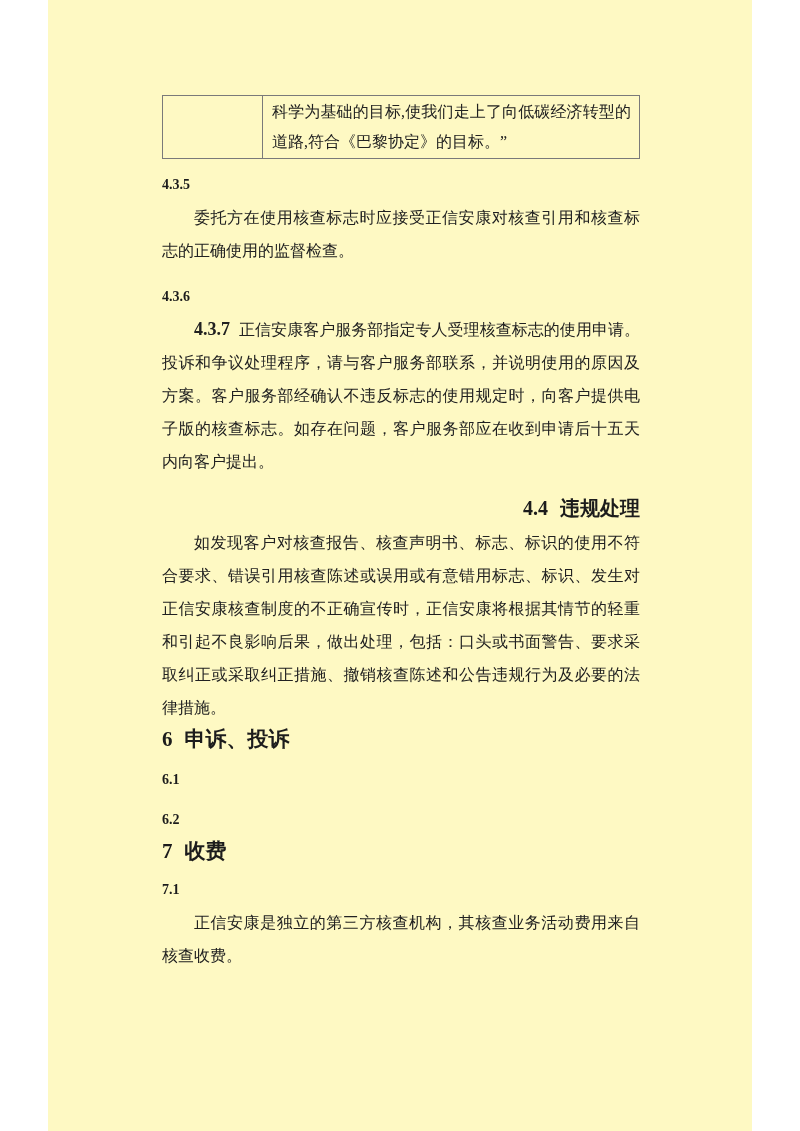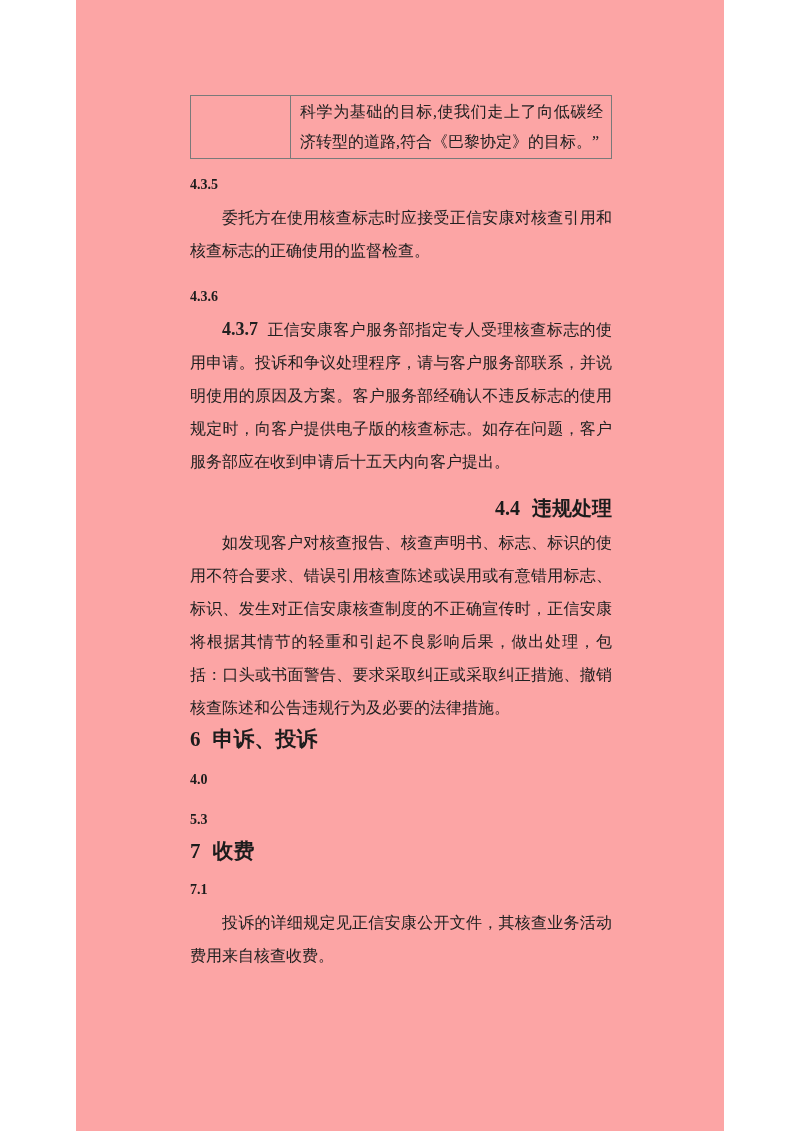--- a/index.html
+++ b/index.html
@@ -2,25 +2,25 @@
 <html lang="zh"><head>
 <meta charset="utf-8">
 <style>
   html, body {
     margin: 0;
     padding: 0;
     background: #ffffff;
   }
   .page {
     position: relative;
-    width: 648px;
+    width: 704px;
     height: 1131px;
     box-sizing: border-box;
     margin: 0 auto;
-    background: #fca5a5;
+    background: #fef9c3;
     color: #212121;
     padding: 95px 112px 0 114px;
     font-family: "Liberation Serif", "DejaVu Serif", serif;
     overflow: hidden;
   }
   
   table.quote-table {
     width: 100%;
     border-collapse: collapse;
     table-layout: fixed;
@@ -91,22 +91,22 @@
 
   <h4 class="mt18">4.3.6</h4>
 
   <p class="para no-indent mt2"><span class="inline-num">4.3.7</span><span>正信安康客户服务部指定专人受理核查标志的使用申请。投诉和争议处理程序，请与客户服务部联系，并说明使用的原因及方案。客户服务部经确认不违反标志的使用规定时，向客户提供电子版的核查标志。如存在问题，客户服务部应在收到申请后十五天内向客户提出。</span></p>
 
   <h3 class="mt8"><span class="num-gap">4.4</span><span>违规处理</span></h3>
   <p class="para mt4">如发现客户对核查报告、核查声明书、标志、标识的使用不符合要求、错误引用核查陈述或误用或有意错用标志、标识、发生对正信安康核查制度的不正确宣传时，正信安康将根据其情节的轻重和引起不良影响后果，做出处理，包括：口头或书面警告、要求采取纠正或采取纠正措施、撤销核查陈述和公告违规行为及必要的法律措施。</p>
 
   <h2 class="mt0"><span class="num-gap">6</span><span>申诉、投诉</span></h2>
 
-  <h4 class="mt14">4.0</h4>
+  <h4 class="mt14">6.1</h4>
 
-  <h4 class="mt16">5.3</h4>
+  <h4 class="mt16">6.2</h4>
 
   <h2 class="mt4"><span class="num-gap">7</span><span>收费</span></h2>
 
   <h4 class="mt12">7.1</h4>
-  <p class="para mt4">投诉的详细规定见正信安康公开文件，其核查业务活动费用来自核查收费。</p>
+  <p class="para mt4">正信安康是独立的第三方核查机构，其核查业务活动费用来自核查收费。</p>
 
 </div>
 
 </body></html>

